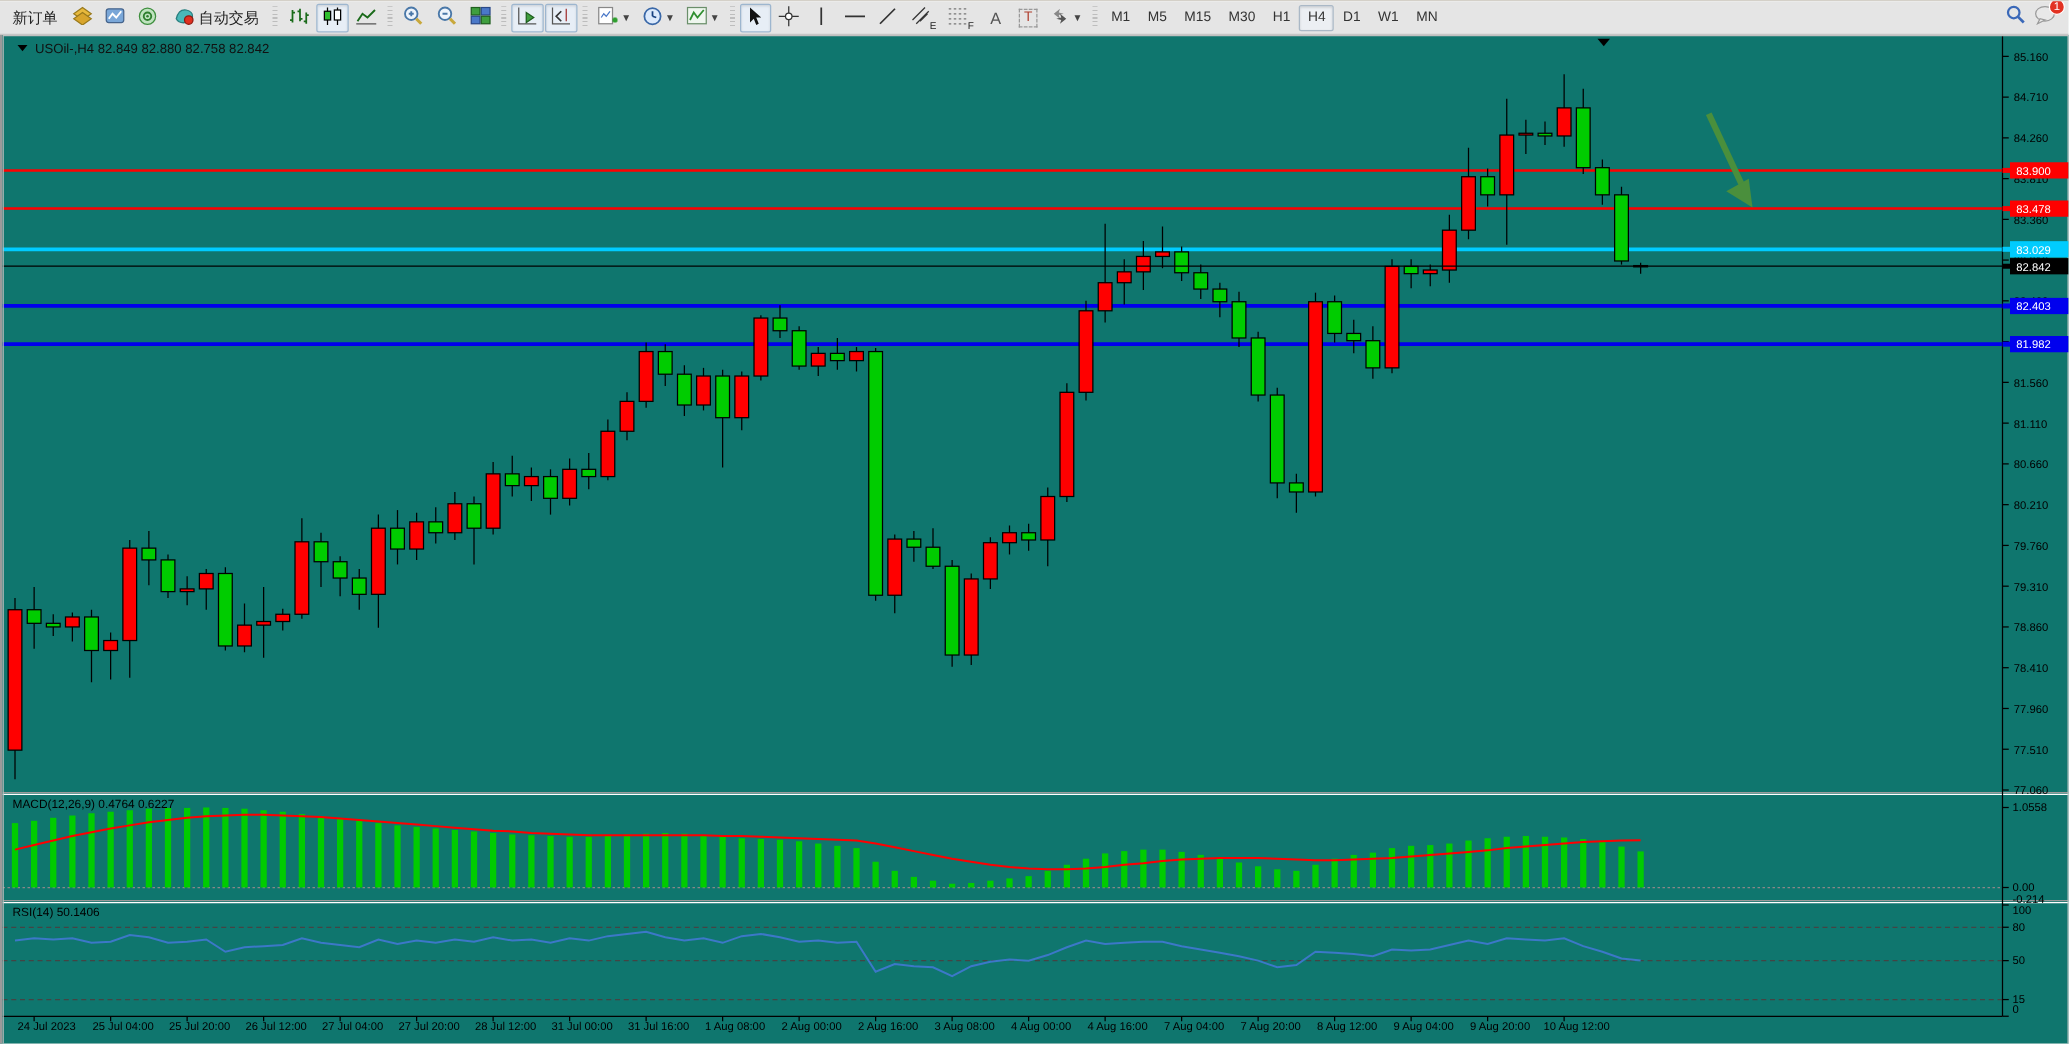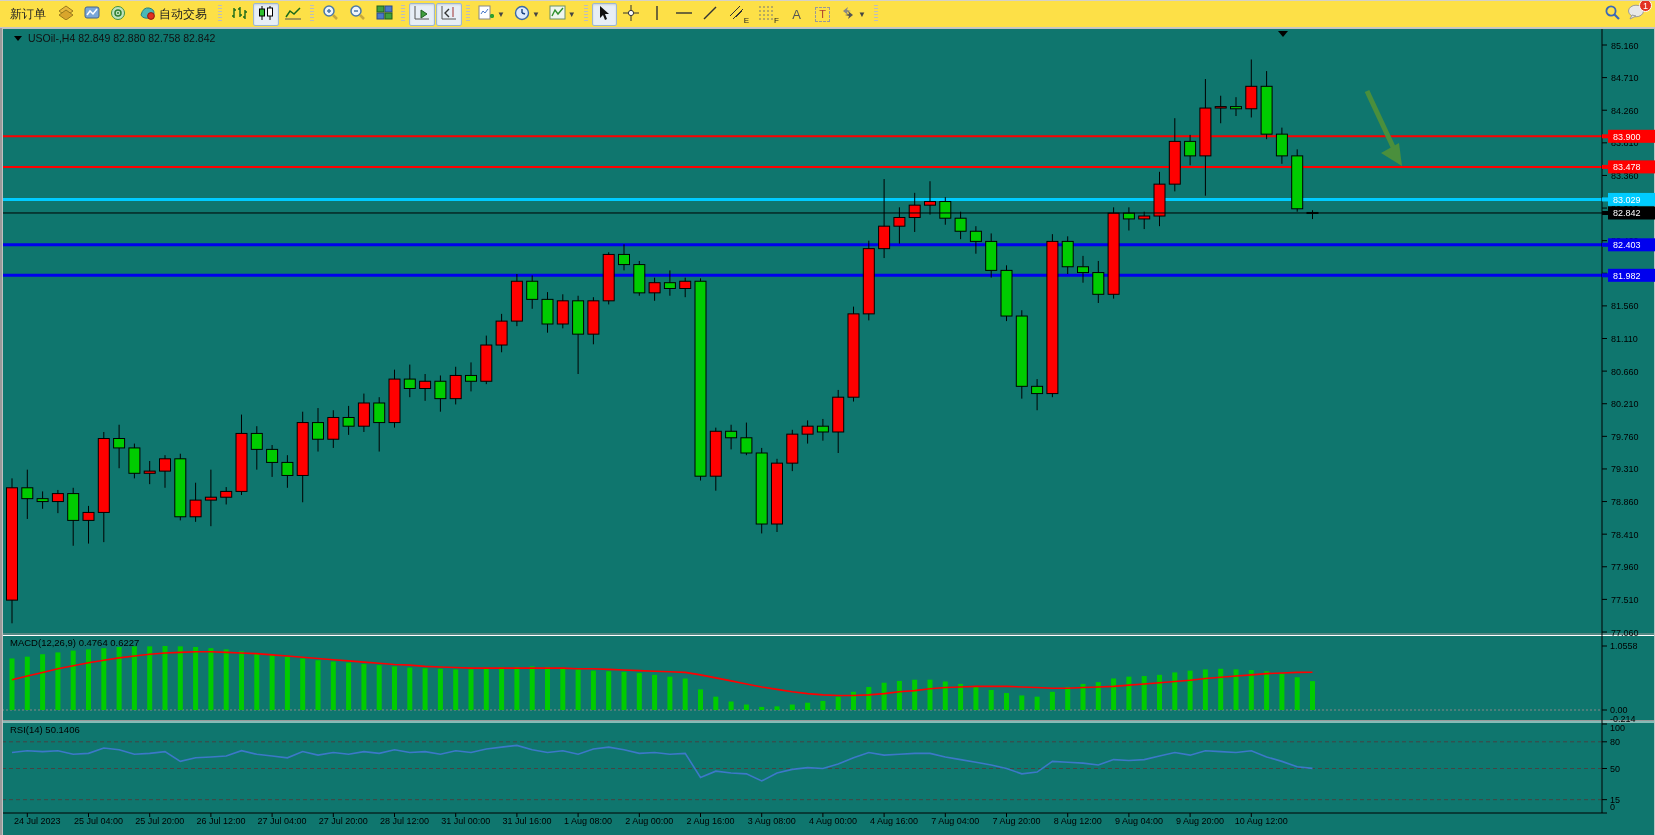--- a/index.html
+++ b/index.html
@@ -1,19 +1,19 @@
 <!DOCTYPE html>
 <html><head>
 <meta charset="utf-8">
 <style>
   html,body{margin:0;padding:0;background:#fff;}
   *{box-sizing:border-box;}
   .app{width:1655px;height:835px;position:relative;font-family:"Liberation Sans",sans-serif;background:#ffffff;overflow:hidden;border-top:1px solid #d4d0c8;}
   
-  .toolbar{position:absolute;left:0;top:0;width:1655px;height:27px;background:#fde047;border-bottom:1px solid #c6c6c6;display:flex;align-items:center;padding:0 3px;gap:1px;}
+  .toolbar{position:absolute;left:0;top:0;width:1655px;height:27px;background:#e5e5e5;border-bottom:1px solid #c6c6c6;display:flex;align-items:center;padding:0 3px;gap:1px;}
   .grip{width:4px;height:18px;margin:0 3px;background:repeating-linear-gradient(to bottom,#bdbdbd 0 1px,transparent 1px 3px);}
   .tb{height:23px;min-width:25px;display:flex;align-items:center;justify-content:center;border:1px solid transparent;border-radius:2px;cursor:default;font-size:12px;color:#222;padding:0 3px;background:transparent;}
   .tb.active{border:1px solid #9db6cf;background:#e7eef6;box-shadow:inset 0 1px 2px rgba(0,0,0,.12);}
   .tb .caret{font-size:8px;color:#444;margin-left:2px;}
   .tb-text{padding:0 6px;white-space:nowrap;}
   .tf-group{display:flex;align-items:center;gap:0;}
   .tf{height:21px;padding:0 6px;font-size:11px;color:#333;display:flex;align-items:center;border:1px solid transparent;border-radius:2px;background:transparent;}
   .tf.active{border:1px solid #aab8c6;background:#eceff3;box-shadow:inset 0 1px 2px rgba(0,0,0,.15);}
   .right-tools{margin-left:auto;display:flex;align-items:center;gap:6px;padding-right:6px;}
   .badge{position:absolute;top:-5px;right:-6px;background:#e23222;color:#fff;border-radius:50%;width:13px;height:13px;font-size:9px;display:flex;align-items:center;justify-content:center;border:1px solid #fff;}
@@ -199,20 +199,31 @@
     <button class="tb">
       <span><svg width="16" height="16">
             <path d="M3 6 l5 -4 l-1 3 l4 1 l-4 1 l1 3 z" fill="#888"></path>
             <path d="M13 10 l-5 4 l1 -3 l-4 -1 l4 -1 l-1 -3 z" fill="#555"></path>
           </svg></span>
       <span class="ca
 ret caret">▼</span>
     </button>
 
     <span class="grip"></span>
+    <div class="tf-group" id="tf-group">
+        <button class="tf">M1</button>
+        <button class="tf">M5</button>
+        <button class="tf">M15</button>
+        <button class="tf">M30</button>
+        <button class="tf">H1</button>
+        <button class="tf active">H4</button>
+        <button class="tf">D1</button>
+        <button class="tf">W1</button>
+        <button class="tf">MN</button>
+      </div>
 
     <div class="right-tools">
       <span><svg width="17" height="17">
             <circle cx="7" cy="7" r="4.6" fill="none" stroke="#3a68b8" stroke-width="1.8"></circle>
             <line x1="10.5" y1="10.5" x2="15" y2="15" stroke="#3a68b8" stroke-width="2.2"></line>
           </svg></span>
       <span class="bubble-wrap">
         <svg width="19" height="16">
             <ellipse cx="9" cy="7" rx="7.5" ry="5.8" fill="#e8e8e8" stroke="#9a9a9a"></ellipse>
             <path d="M5 11 l-2 4 l6 -3 z" fill="#e8e8e8" stroke="#9a9a9a"></path>

